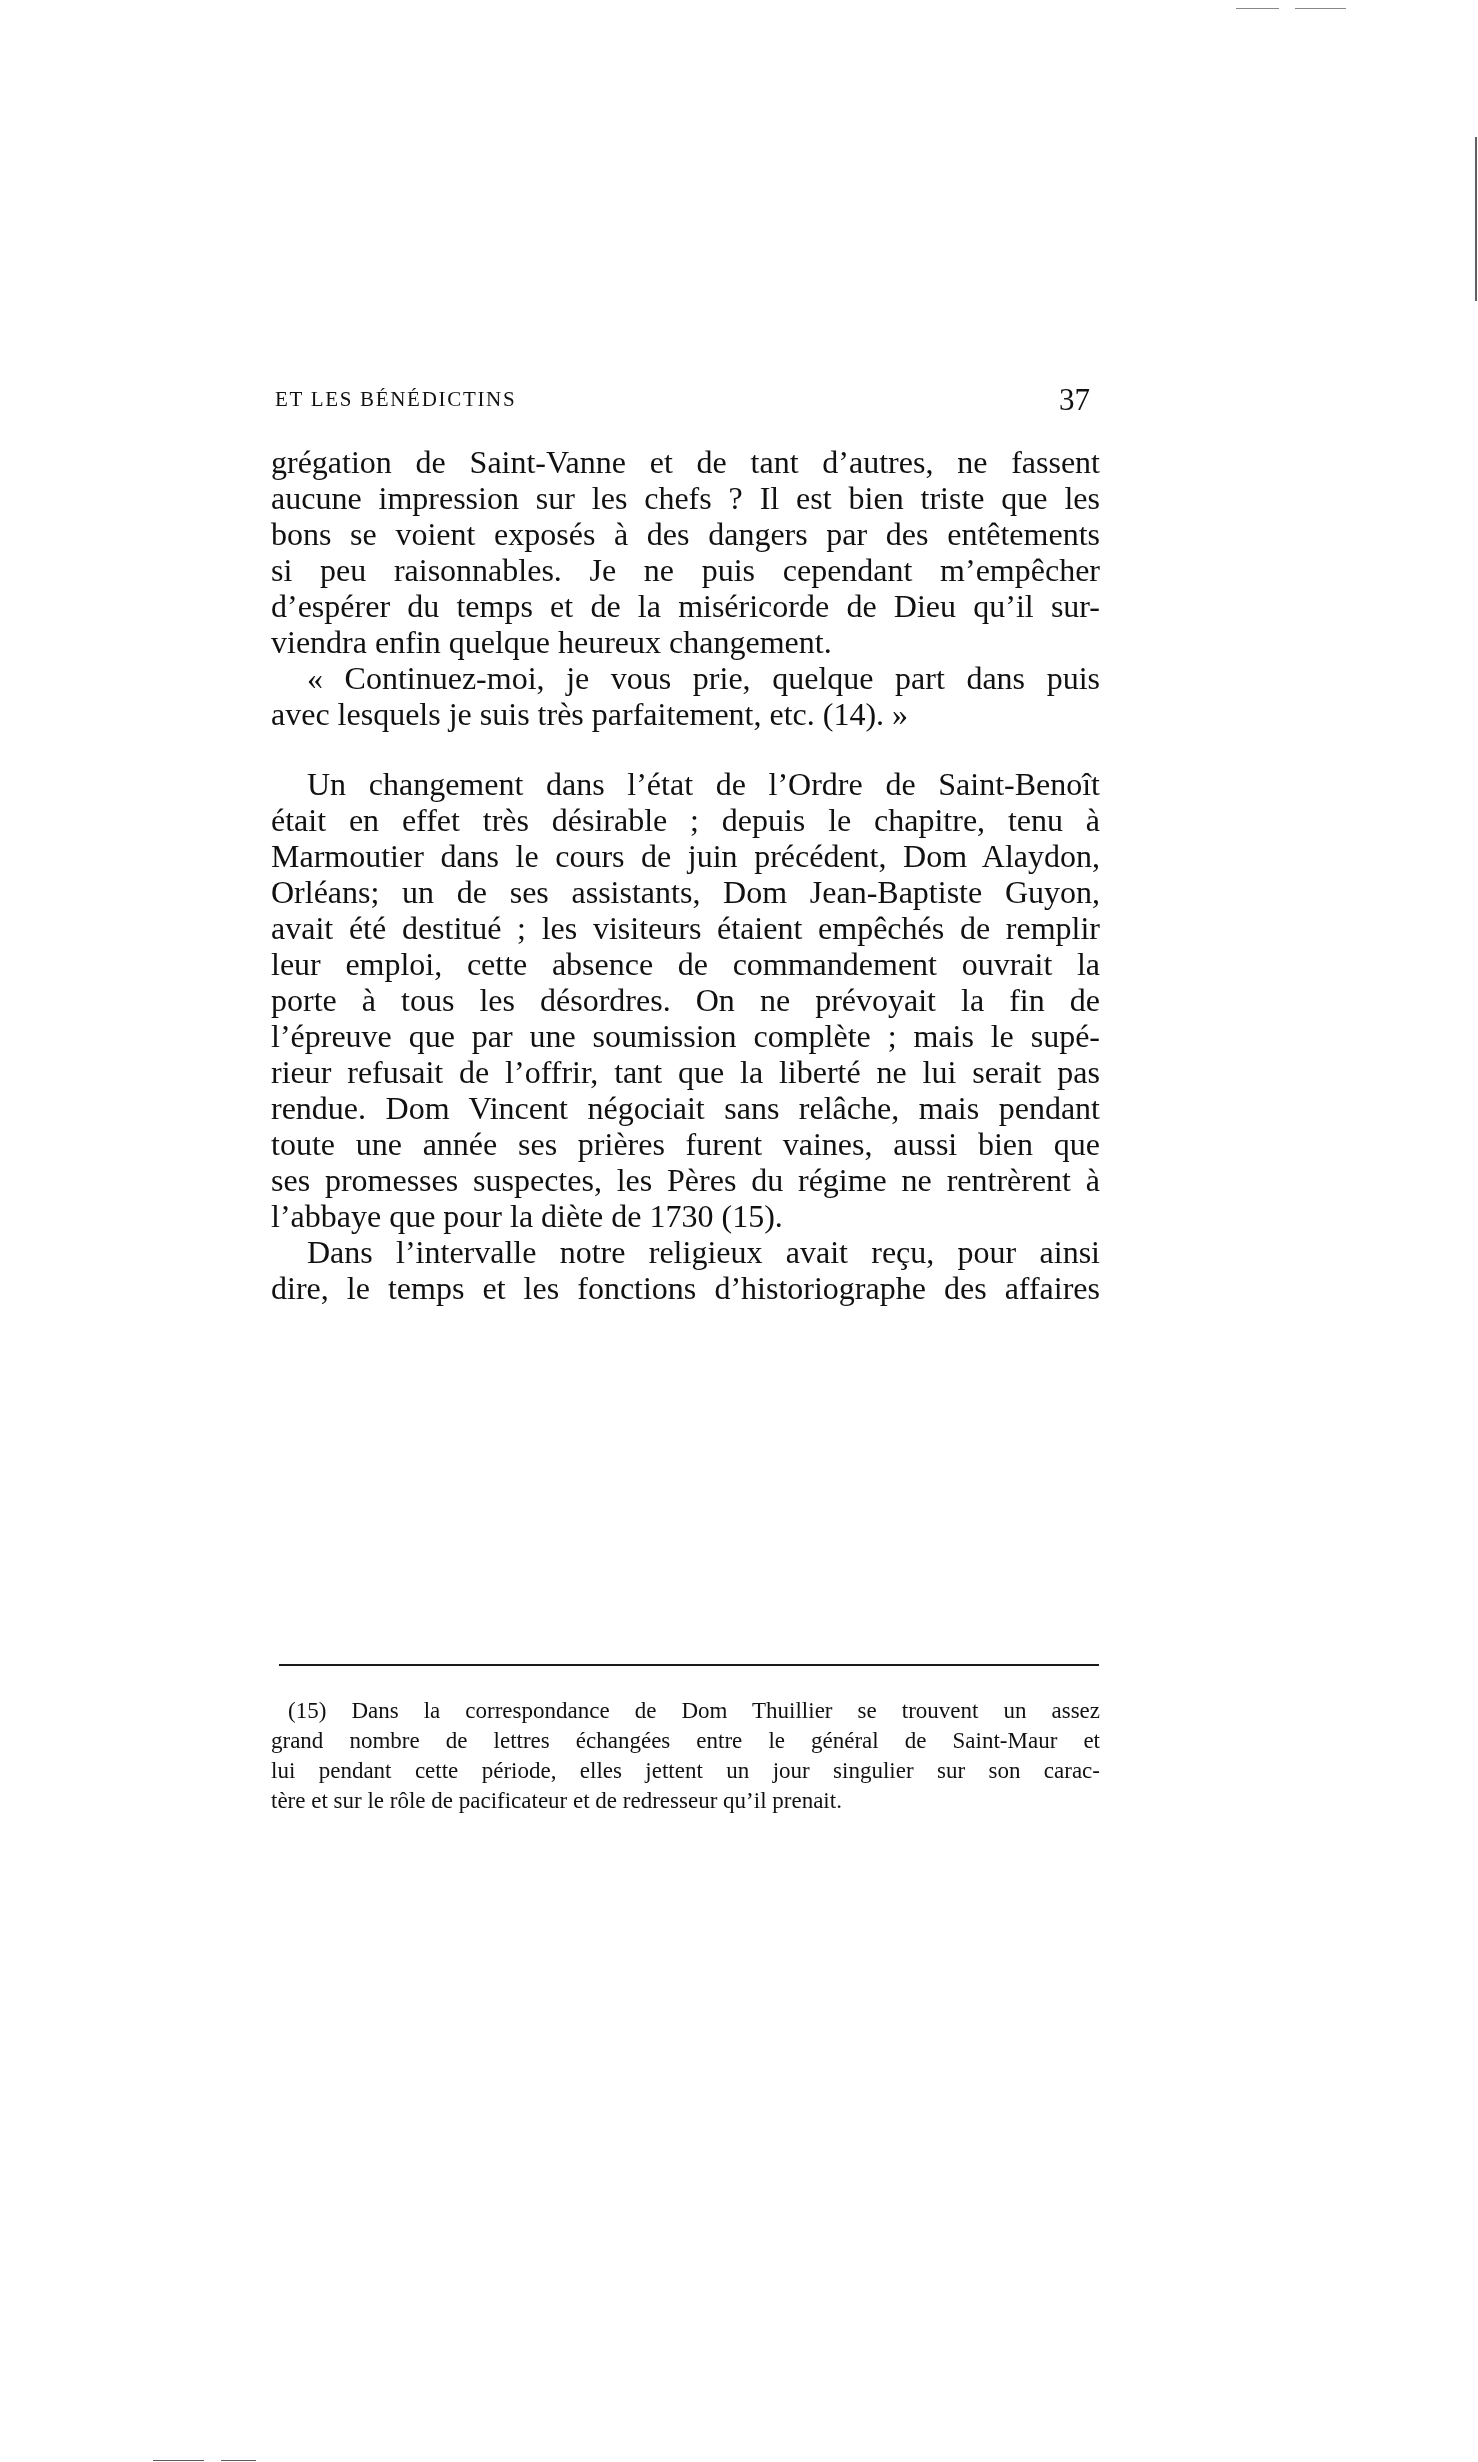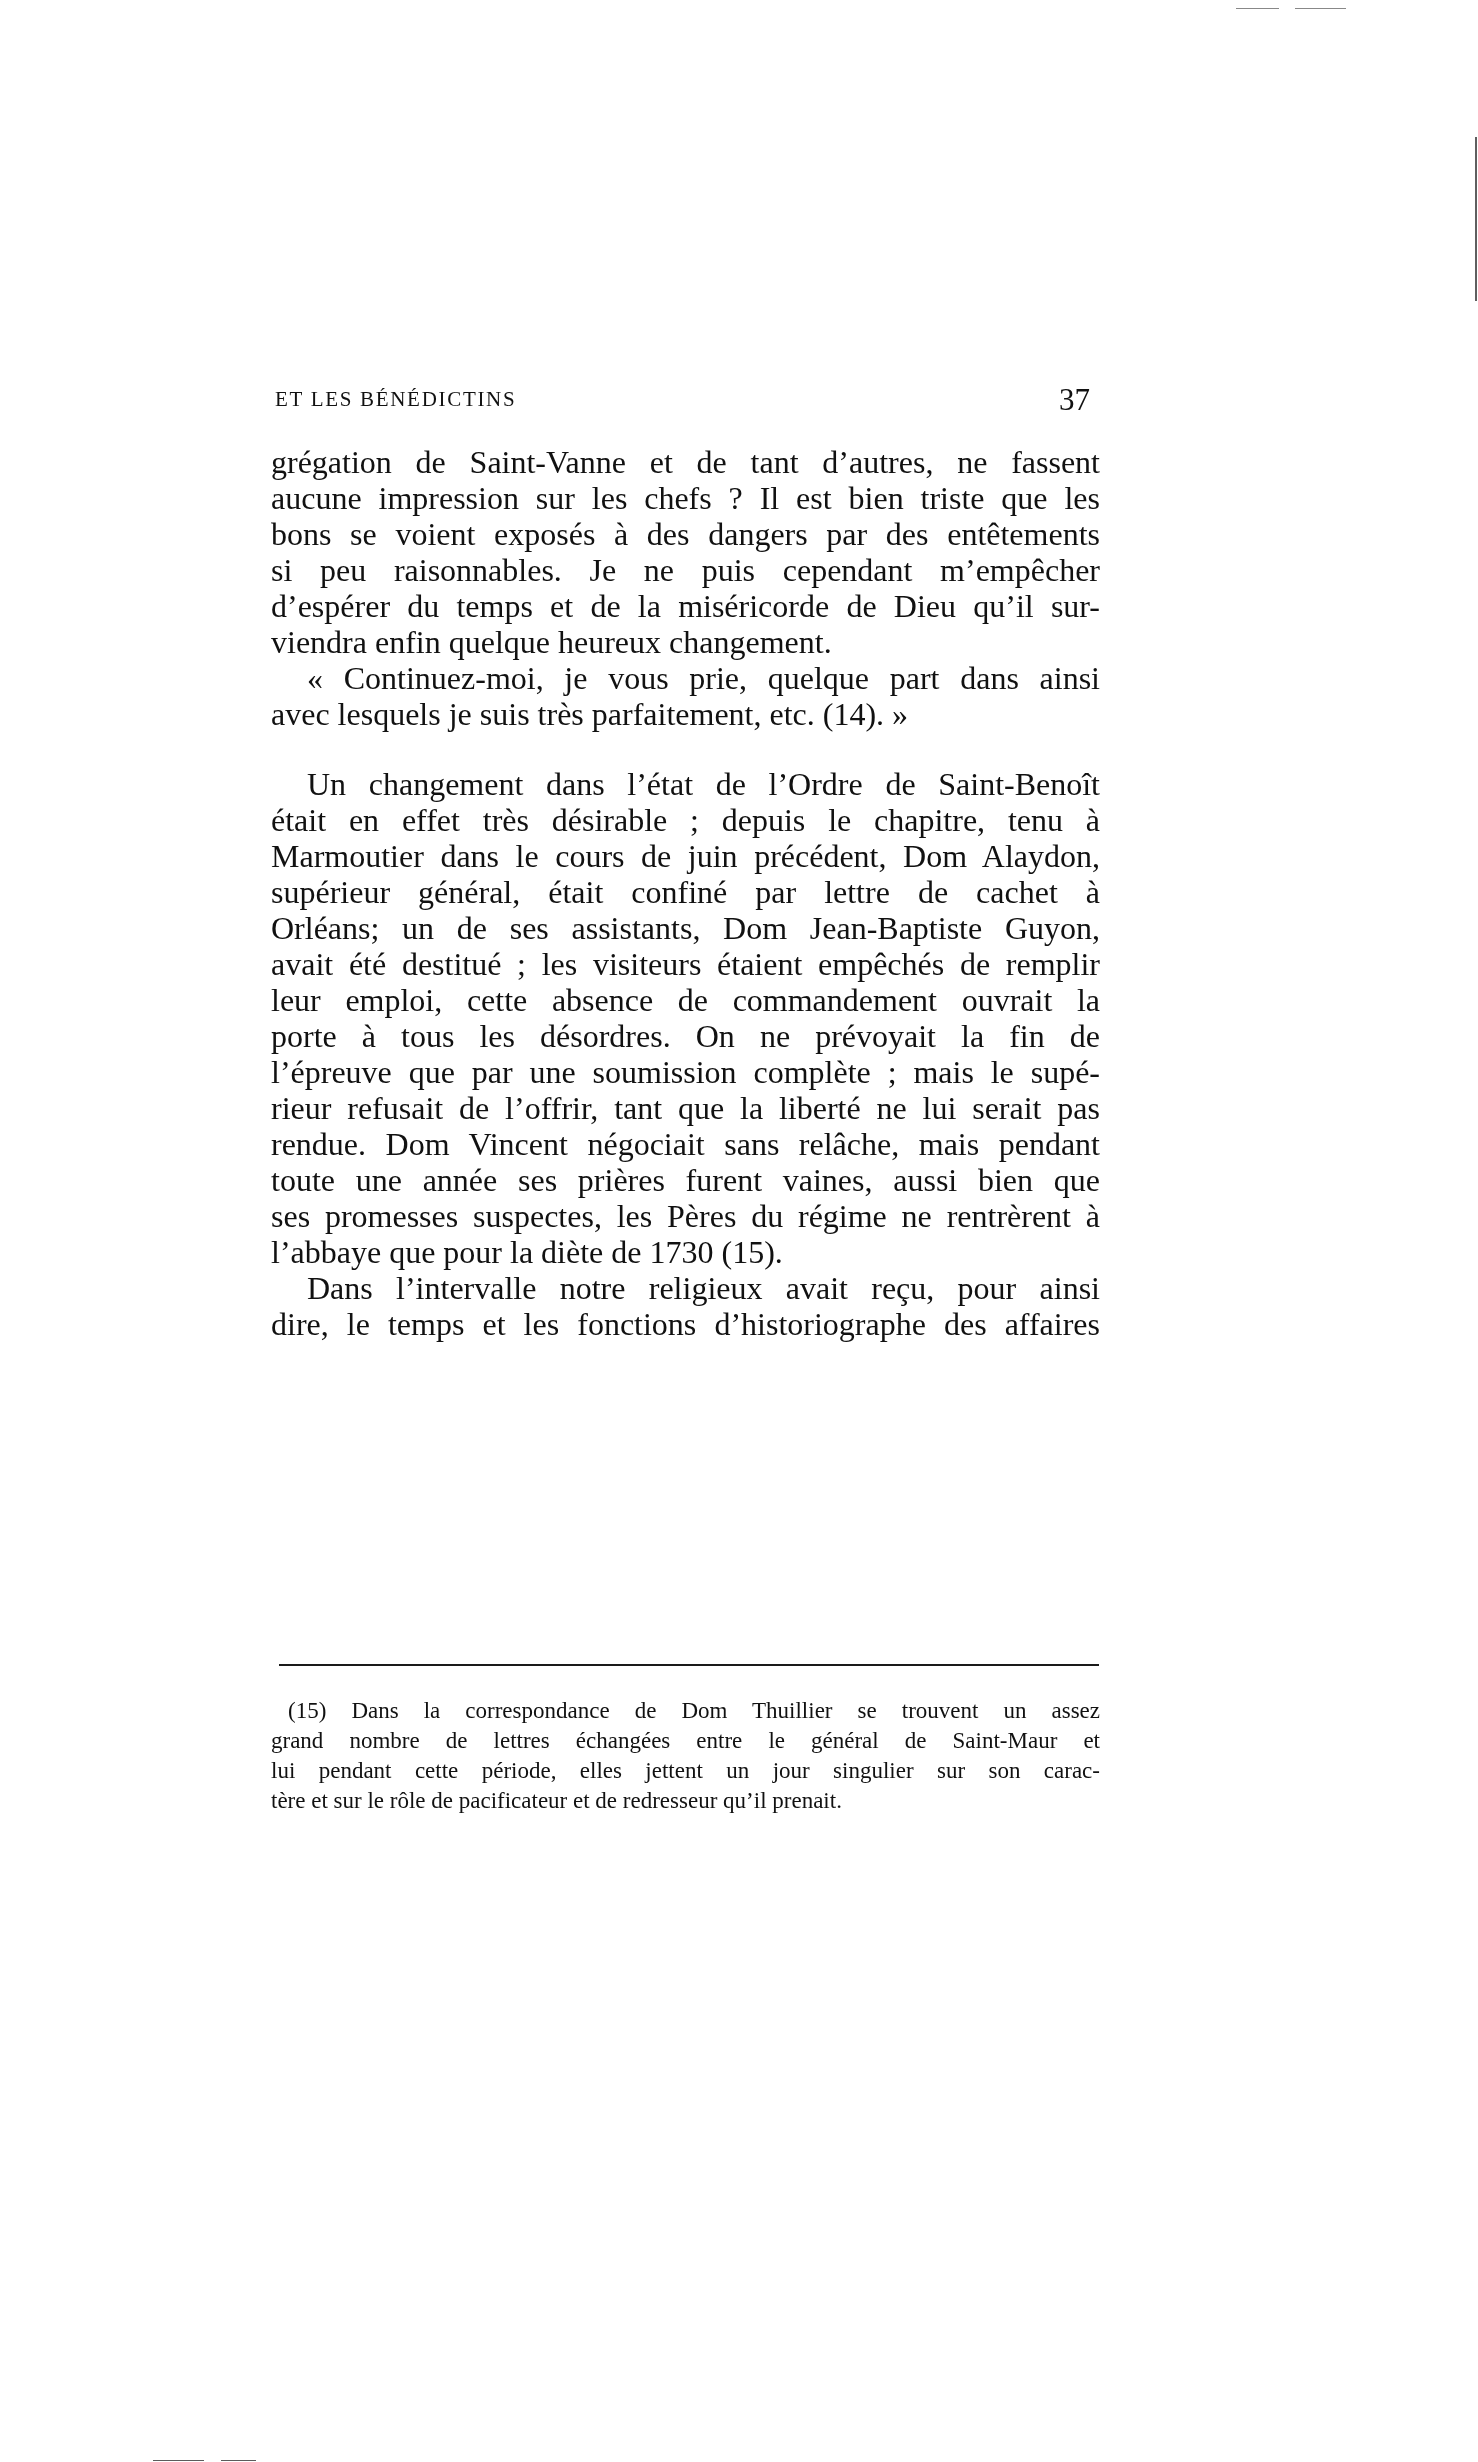--- a/index.html
+++ b/index.html
@@ -136,31 +136,30 @@
     <div>
       <span class="line">grégation de Saint-Vanne et de tant d’autres, ne fassent</span>
       <span class="line">aucune impression sur les chefs ? Il est bien triste que les</span>
       <span class="line">bons se voient exposés à des dangers par des entêtements</span>
       <span class="line">si peu raisonnables. Je ne puis cependant m’empêcher</span>
       <span class="line">d’espérer du temps et de la miséricorde de Dieu qu’il sur-</span>
       <span class="line last">viendra enfin quelque heureux changement.</span>
     </div>
 
     <div>
-      <span class="line indent">« Continuez-moi, je vous prie, quelque part dans ainsi</span>
+      <span class="line indent">« Continuez-moi, je vous prie, quelque part dans puis</span>
       <span class="line last">avec lesquels je suis très parfaitement, etc. (14). »</span>
     </div>
 
     <div class="para-gap"></div>
 
     <div>
       <span class="line indent">Un changement dans l’état de l’Ordre de Saint-Benoît</span>
       <span class="line">était en effet très désirable ; depuis le chapitre, tenu à</span>
       <span class="line">Marmoutier dans le cours de juin précédent, Dom Alaydon,</span>
-      <span class="line">supérieur général, était confiné par lettre de cachet à</span>
       <span class="line">Orléans; un de ses assistants, Dom Jean-Baptiste Guyon,</span>
       <span class="line">avait été destitué ; les visiteurs étaient empêchés de remplir</span>
       <span class="line">leur emploi, cette absence de commandement ouvrait la</span>
       <span class="line">porte à tous les désordres. On ne prévoyait la fin de</span>
       <span class="line">l’épreuve que par une soumission complète ; mais le supé-</span>
       <span class="line">rieur refusait de l’offrir, tant que la liberté ne lui serait pas</span>
       <span class="line">rendue. Dom Vincent négociait sans relâche, mais pendant</span>
       <span class="line">toute une année ses prières furent vaines, aussi bien que</span>
       <span class="line">ses promesses suspectes, les Pères du régime ne rentrèrent à</span>
       <span class="line last">l’abbaye que pour la diète de 1730 (15).</span>

